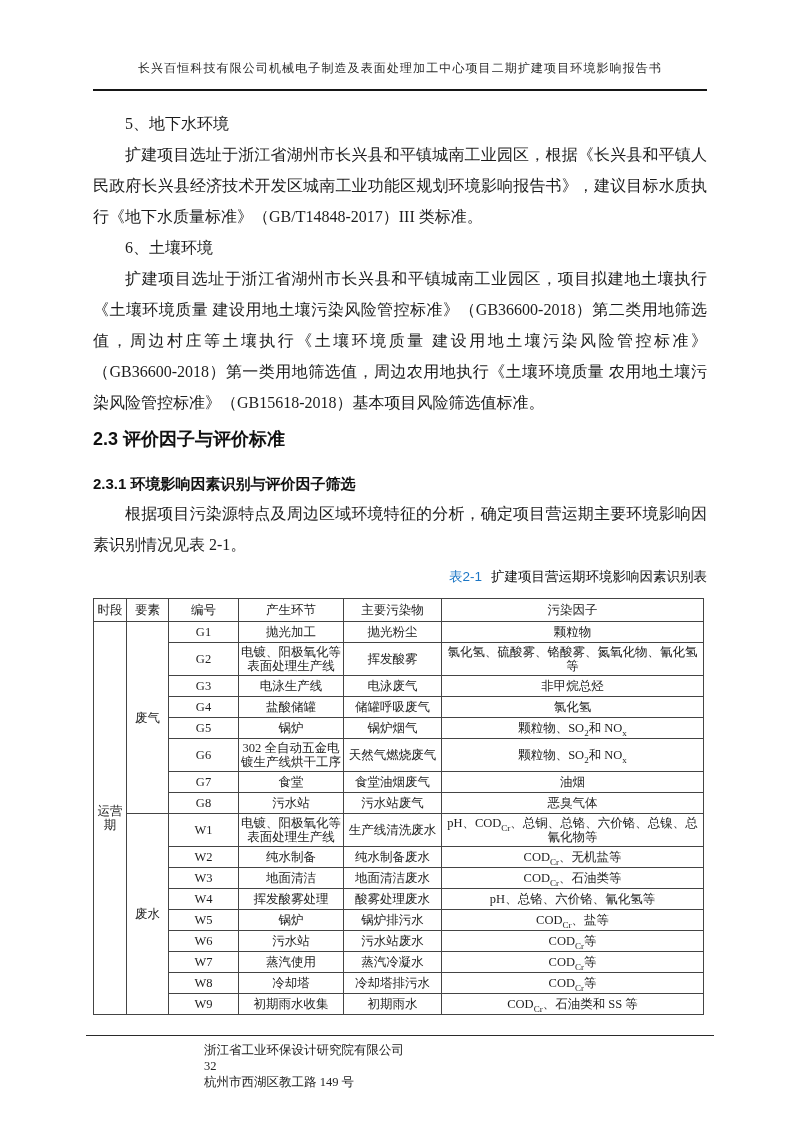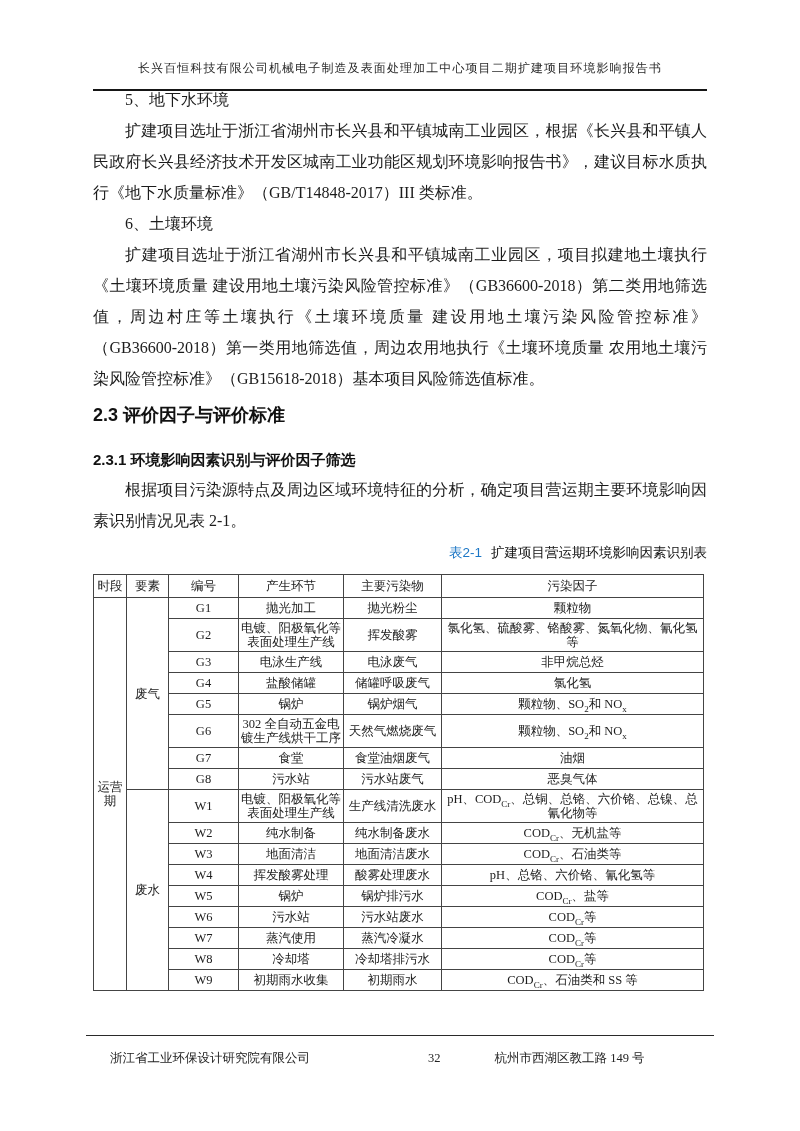--- a/index.html
+++ b/index.html
@@ -7,21 +7,21 @@
     width:800px; height:1131px; background:#ffffff; position:relative;
     font-family:"Liberation Serif","DejaVu Serif",serif; color:#1c1c1c;
     overflow:hidden;
   }
   .header {
     position:absolute; top:0; left:93px; width:614px;
     padding-top:60px; padding-bottom:12px;
     border-bottom:2.5px solid #161616;
     text-align:center; font-size:12px; letter-spacing:1.1px; color:#2a2a2a;
   }
-  .content { position:absolute; top:84px; left:93px; width:614px; }
+  .content { position:absolute; top:108px; left:93px; width:614px; }
   .body-line, .body-par {
     margin:0; font-size:16px; line-height:31px; text-align:justify;
     text-indent:32px; color:#1c1c1c;
   }
   .h-section {
     margin:6px 0 16px 0; font-size:18px; line-height:30px; font-weight:bold;
     font-family:"Liberation Sans","DejaVu Sans",sans-serif; color:#111;
   }
   .h-subsection {
     margin:5px 0 0 0; font-size:15px; line-height:28px; font-weight:bold;
@@ -40,23 +40,23 @@
   .factor-table th, .factor-table td {
     border:1px solid #444; text-align:center; vertical-align:middle;
     padding:2px 2px; line-height:14px; font-weight:normal;
     overflow:hidden; word-break:break-all;
   }
   .factor-table th { height:18px;margin-top:33px; }
   .factor-table td { height:16px; }
   .factor-table sub { font-size:9px; line-height:0; }
   .footer {
     position:absolute; top:1035px; left:86px; width:628px;
-    border-top:1.5px solid #2a2a2a; padding-top:14px;
+    border-top:1.5px solid #2a2a2a; padding-top:6px;
     font-size:12.5px; color:#222;
-    display:flex; align-items:baseline;
+    display:flex; align-items:baseline;flex-direction:column;
   }
   .footer .f-company { margin-left:24px; }
   .footer .f-page { margin-left:118px; }
   .footer .f-address { margin-left:54px;text-align:right; }
 </style>
 </head>
 <body>
 
 <div class="header">
   <span>长兴百恒科技有限公司机械电子制造及表面处理加工中心项目二期扩建项目环境影响报告书</span>

